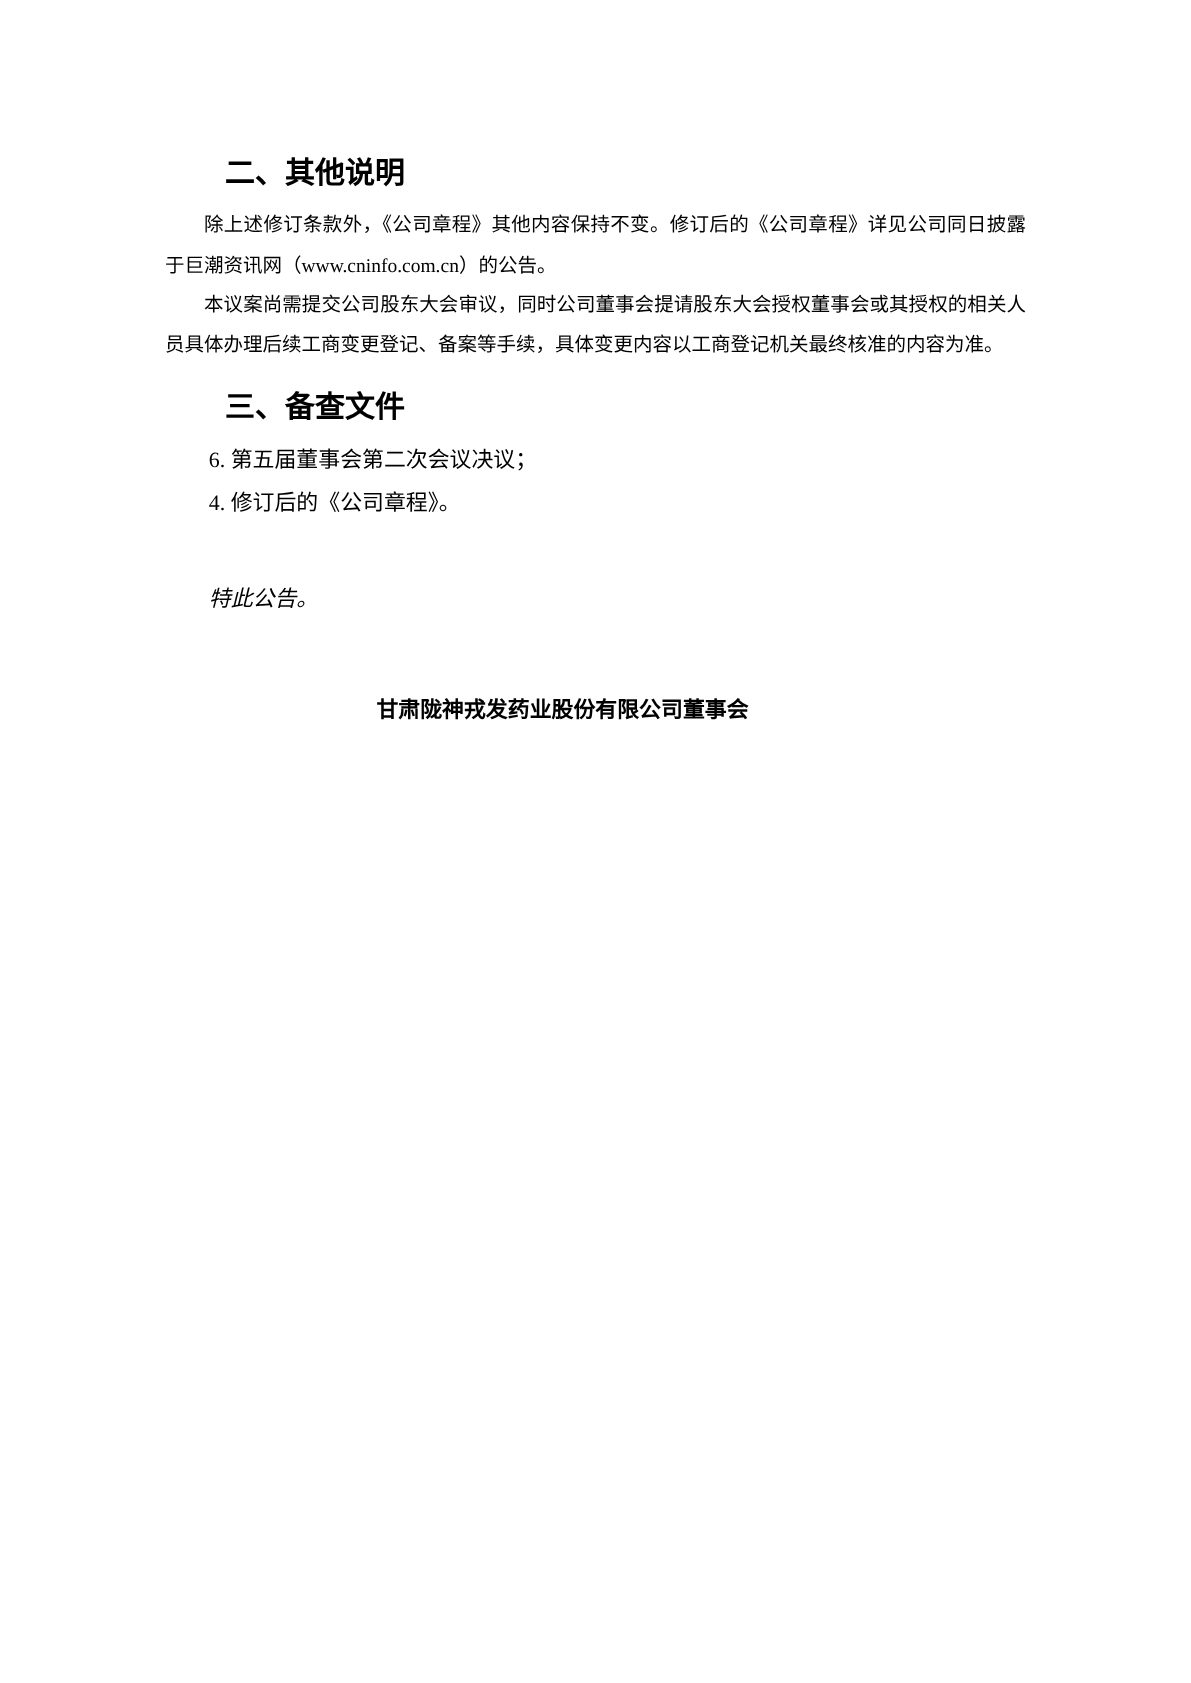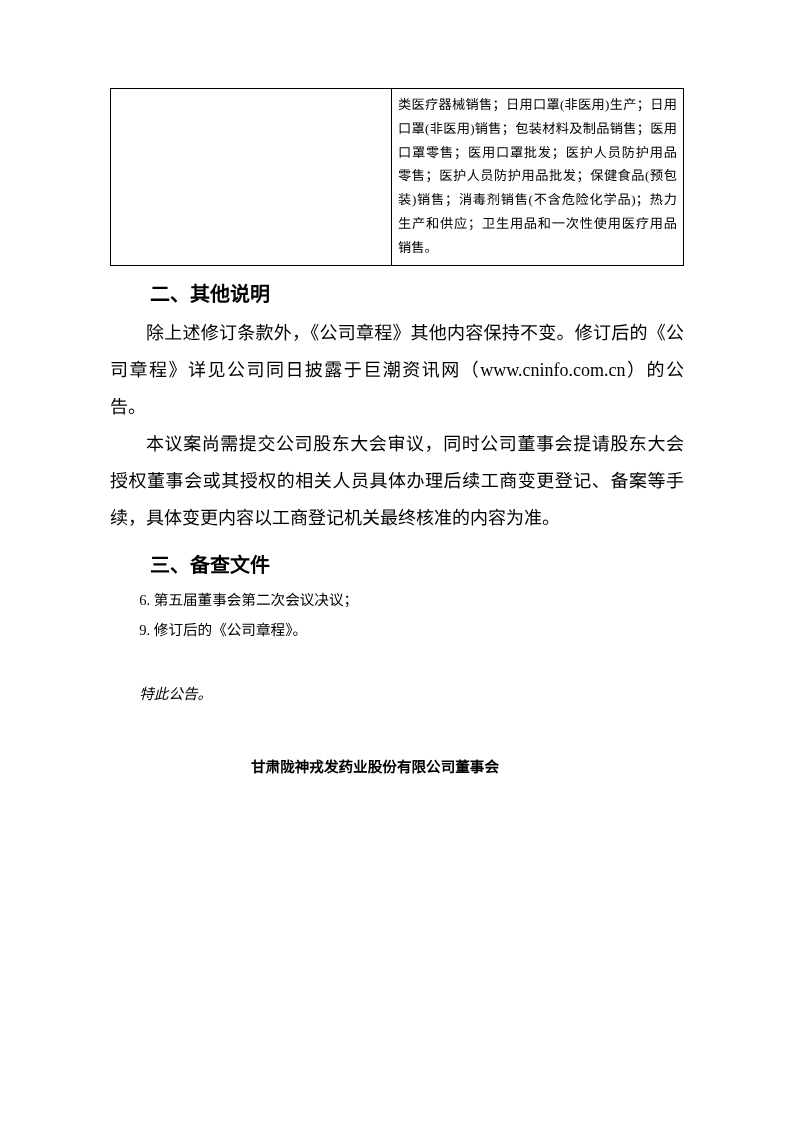--- a/index.html
+++ b/index.html
@@ -52,21 +52,21 @@
 
   
   .section-title {
     font-size: 20px;
     font-weight: bold;
     line-height: 2.05;
     margin-top: 8px;
     text-indent: 2em;
   }
   p.para {
-    font-size: 18px;
+    font-size: 13px;
     line-height: 2.05;
     margin: 0;
     text-indent: 2em;
     text-align: justify;
     text-justify: inter-ideograph;
   }
   p.item {
     font-size: 14.6px;
     line-height: 2.05;
     margin: 0;
@@ -98,40 +98,28 @@
     line-height: 2.05;
     padding-right: 56px;
     font-weight: normal;
   }
 </style>
 </head>
 <body>
 
 <div class="page">
 
-  <table class="top-table">
-    <tbody>
-        <tr>
-      <td class="left-cell">
-        <div class="cell-text"></div>
-      </td>
-      <td class="right-cell">
-        <div class="cell-text">类医疗器械销售；日用口罩(非医用)生产；日用口罩(非医用)销售；包装材料及制品销售；医用口罩零售；医用口罩批发；医护人员防护用品零售；医护人员防护用品批发；保健食品(预包装)销售；消毒剂销售(不含危险化学品)；热力生产和供应；卫生用品和一次性使用医疗用品销售。</div>
-      </td>
-    </tr>
-  </tbody>
-    </table>
 
   <div class="section-title">二、其他说明</div>
   <p class="para">除上述修订条款外，《公司章程》其他内容保持不变。修订后的《公司章程》详见公司同日披露于巨潮资讯网（www.cninfo.com.cn）的公告。</p>
   <p class="para">本议案尚需提交公司股东大会审议，同时公司董事会提请股东大会授权董事会或其授权的相关人员具体办理后续工商变更登记、备案等手续，具体变更内容以工商登记机关最终核准的内容为准。</p>
 
   <div class="section-title">三、备查文件</div>
   <p class="item">6. 第五届董事会第二次会议决议；</p>
-  <p class="item">9. 修订后的《公司章程》。</p>
+  <p class="item">4. 修订后的《公司章程》。</p>
 
   <div class="spacer-lg"></div>
 
   <p class="notice">特此公告。</p>
 
   <div class="sign-block">
     <div class="sign-line">甘肃陇神戎发药业股份有限公司董事会</div>
   </div>
 
 </div>

